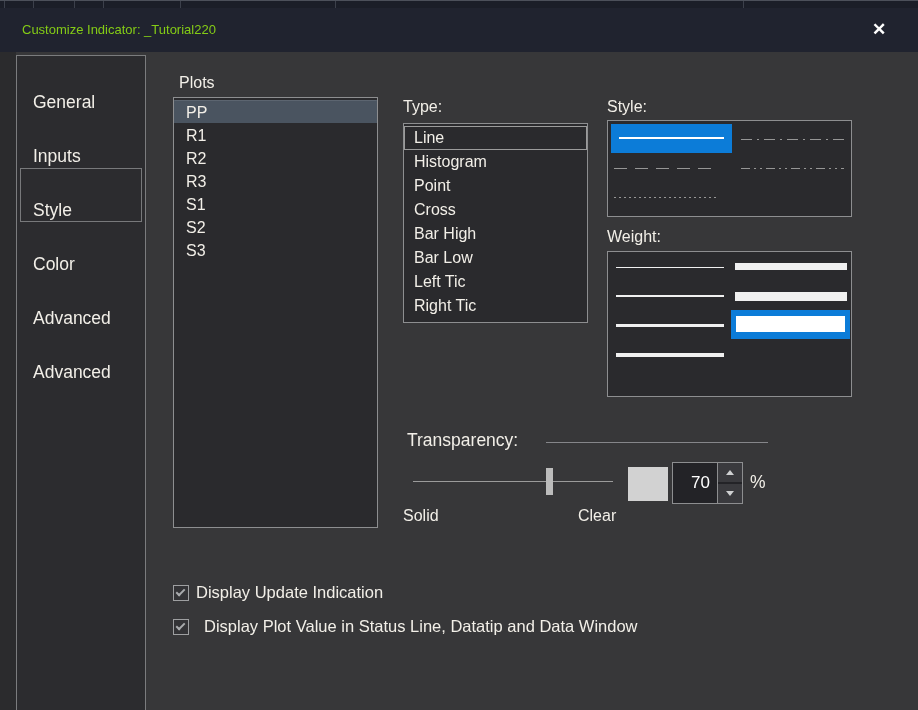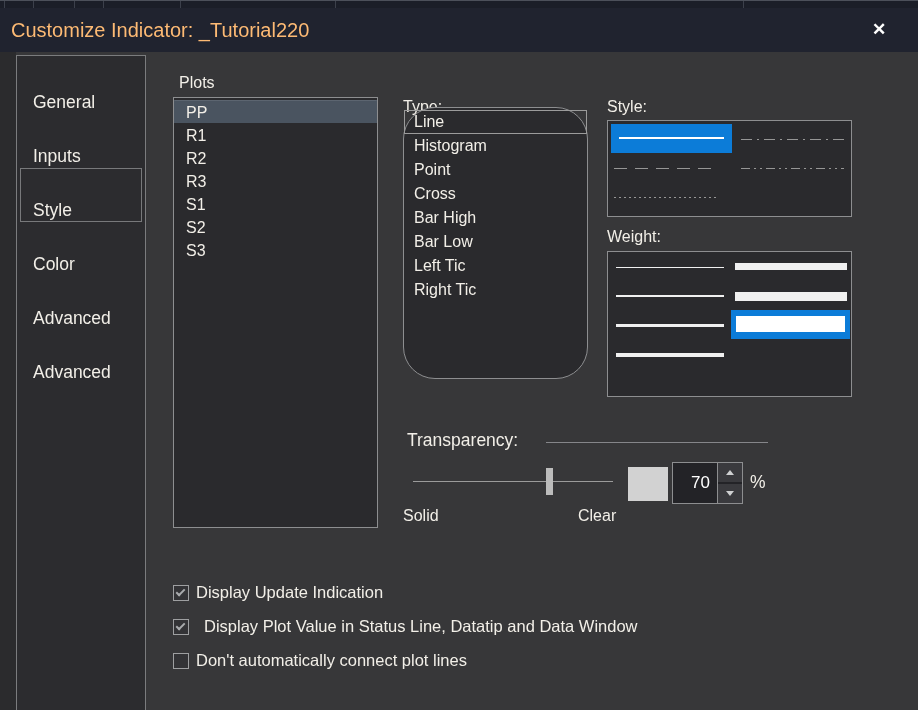--- a/index.html
+++ b/index.html
@@ -8,39 +8,39 @@
     position:relative; width:918px; height:710px; overflow:hidden;
     background:#373739; font-family:"Liberation Sans", sans-serif;
     color:#f2efe8; -webkit-font-smoothing:antialiased;
   }
   
   .top-strip { position:absolute; left:0; top:0; width:918px; height:8px;
     background:#1b1e28; border-top:1px solid #4c505a; }
   .top-strip .tick { position:absolute; top:0; width:1px; height:8px; background:#3c404b; }
   
   .titlebar { position:absolute; left:0; top:8px; width:918px; height:44px; background:#20232f; }
-  .title { position:absolute; left:11px; top:0; height:44px; line-height:44px;
-    font-size:20px; color:#fdba74; }
+  .title { position:absolute; left:22px; top:0; height:44px; line-height:44px;
+    font-size:13px; color:#84cc16; }
   .close-btn { position:absolute; right:22px; top:5px; width:34px; height:34px;
     text-align:center; line-height:34px; font-size:17px; font-weight:600; color:#ffffff; cursor:pointer; }
   
   .left-gutter { position:absolute; left:0; top:52px; width:16px; height:658px; background:#2b2b2d; }
   
   .sidebar { position:absolute; left:16px; top:55px; width:130px; height:658px;
     background:#2c2c2f; border:1px solid #7b7c7e; padding-top:4px; }
   .tab { height:54px; margin:0 3px; display:flex; align-items:flex-end;
     padding-left:12px; font-size:17.5px; color:#f2efe8;
     border:1px solid transparent; cursor:pointer; }
   .tab.selected { border-color:#78797b; }
   
   .sec-label { position:absolute; font-size:16px; color:#f2efe8; white-space:nowrap; }
   
   .listbox { position:absolute; background:#2a2a2d; border:1px solid #8d8e90; padding-top:2px; }
   .plots-box { left:173px; top:97px; width:205px; height:431px; }
-  .type-box  { left:403px; top:107px; width:185px; height:272px;border-radius:32px; }
+  .type-box  { left:403px; top:123px; width:185px; height:200px; }
   .plots-box .list-item { height:23px; line-height:23px; font-size:16px;
     padding-left:11px; border:1px solid transparent; cursor:pointer; white-space:nowrap; }
   .type-box .list-item { height:24px; line-height:22px; font-size:16px;
     padding-left:9px; border:1px solid transparent; cursor:pointer; white-space:nowrap; }
   .plots-box .list-item.selected { background:#4a5460; border-top-color:rgba(255,255,255,.10); }
   .type-box .list-item.selected { border-color:#9b9b9b; }
   
   .stylebox { position:absolute; left:607px; top:120px; width:245px; height:97px;
     background:#2a2a2d; border:1px solid #8d8e90; }
   .style-opt { position:absolute; cursor:pointer; }
@@ -199,18 +199,14 @@
         <div class="cb-check"></div>
       </div>
     <div class="cb-label">Display Update Indication</div>
   </div>
   <div class="cb-row checked" style="top:617px;gap:8px;">
     <div class="cb-box">
         <div class="cb-check"></div>
       </div>
     <div class="cb-label">Display Plot Value in Status Line, Datatip and Data Window</div>
   </div>
-  <div class="cb-row" style="top:651px;">
-    <div class="cb-box"></div>
-    <div class="cb-label">Don't automatically connect plot lines</div>
-  </div>
 
 </div>
 
 </body></html>

